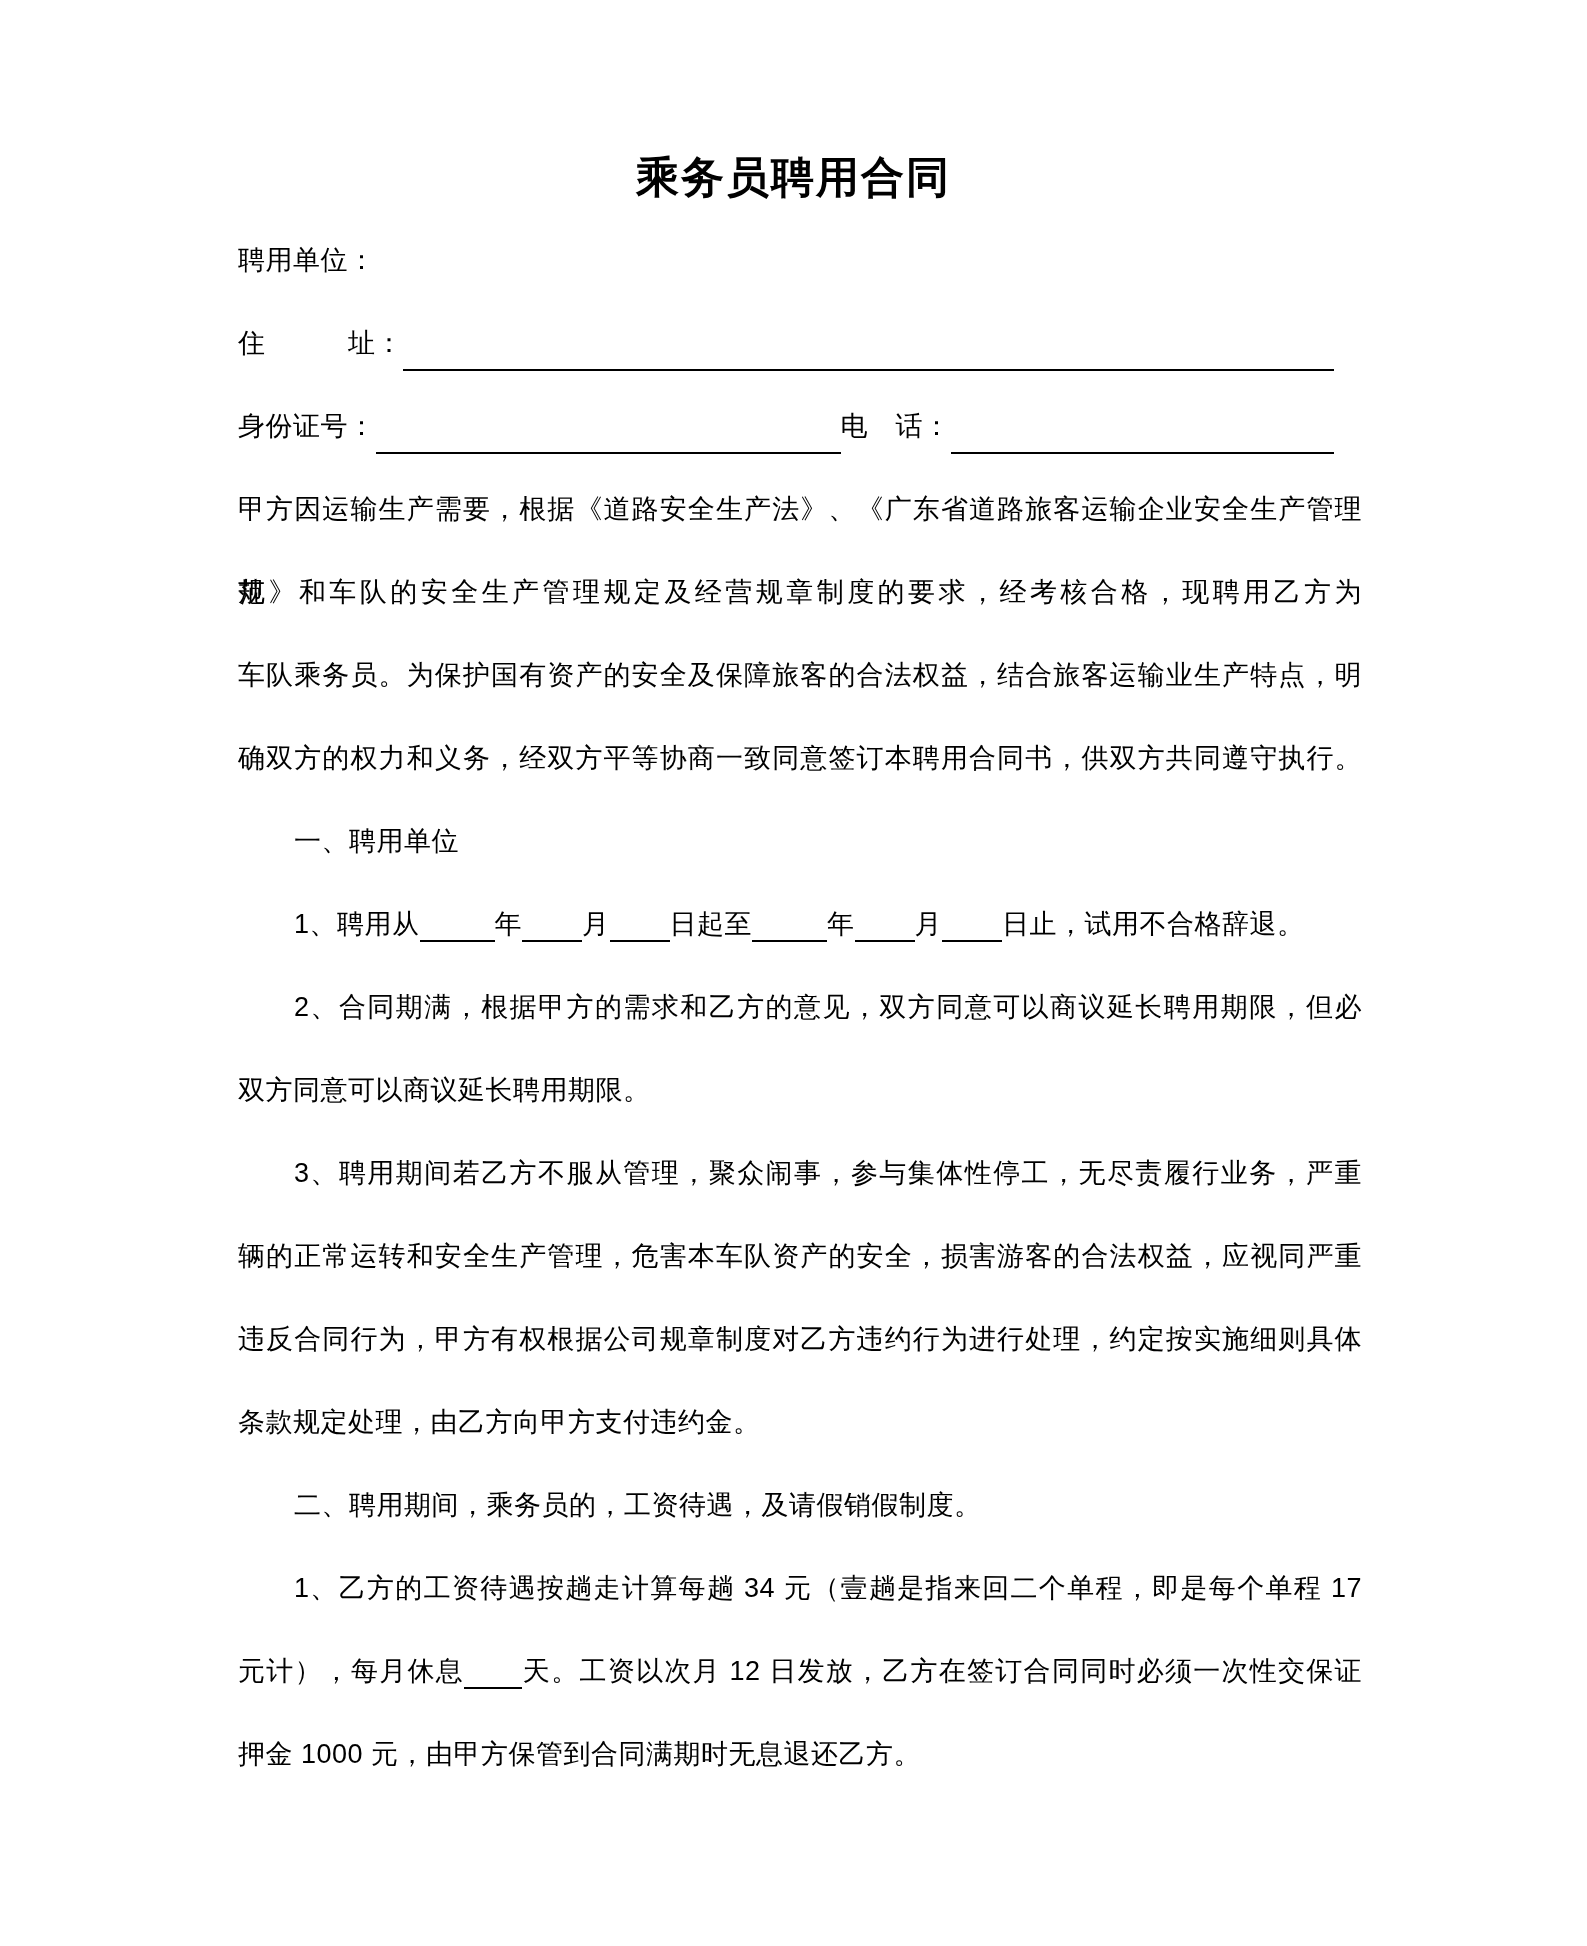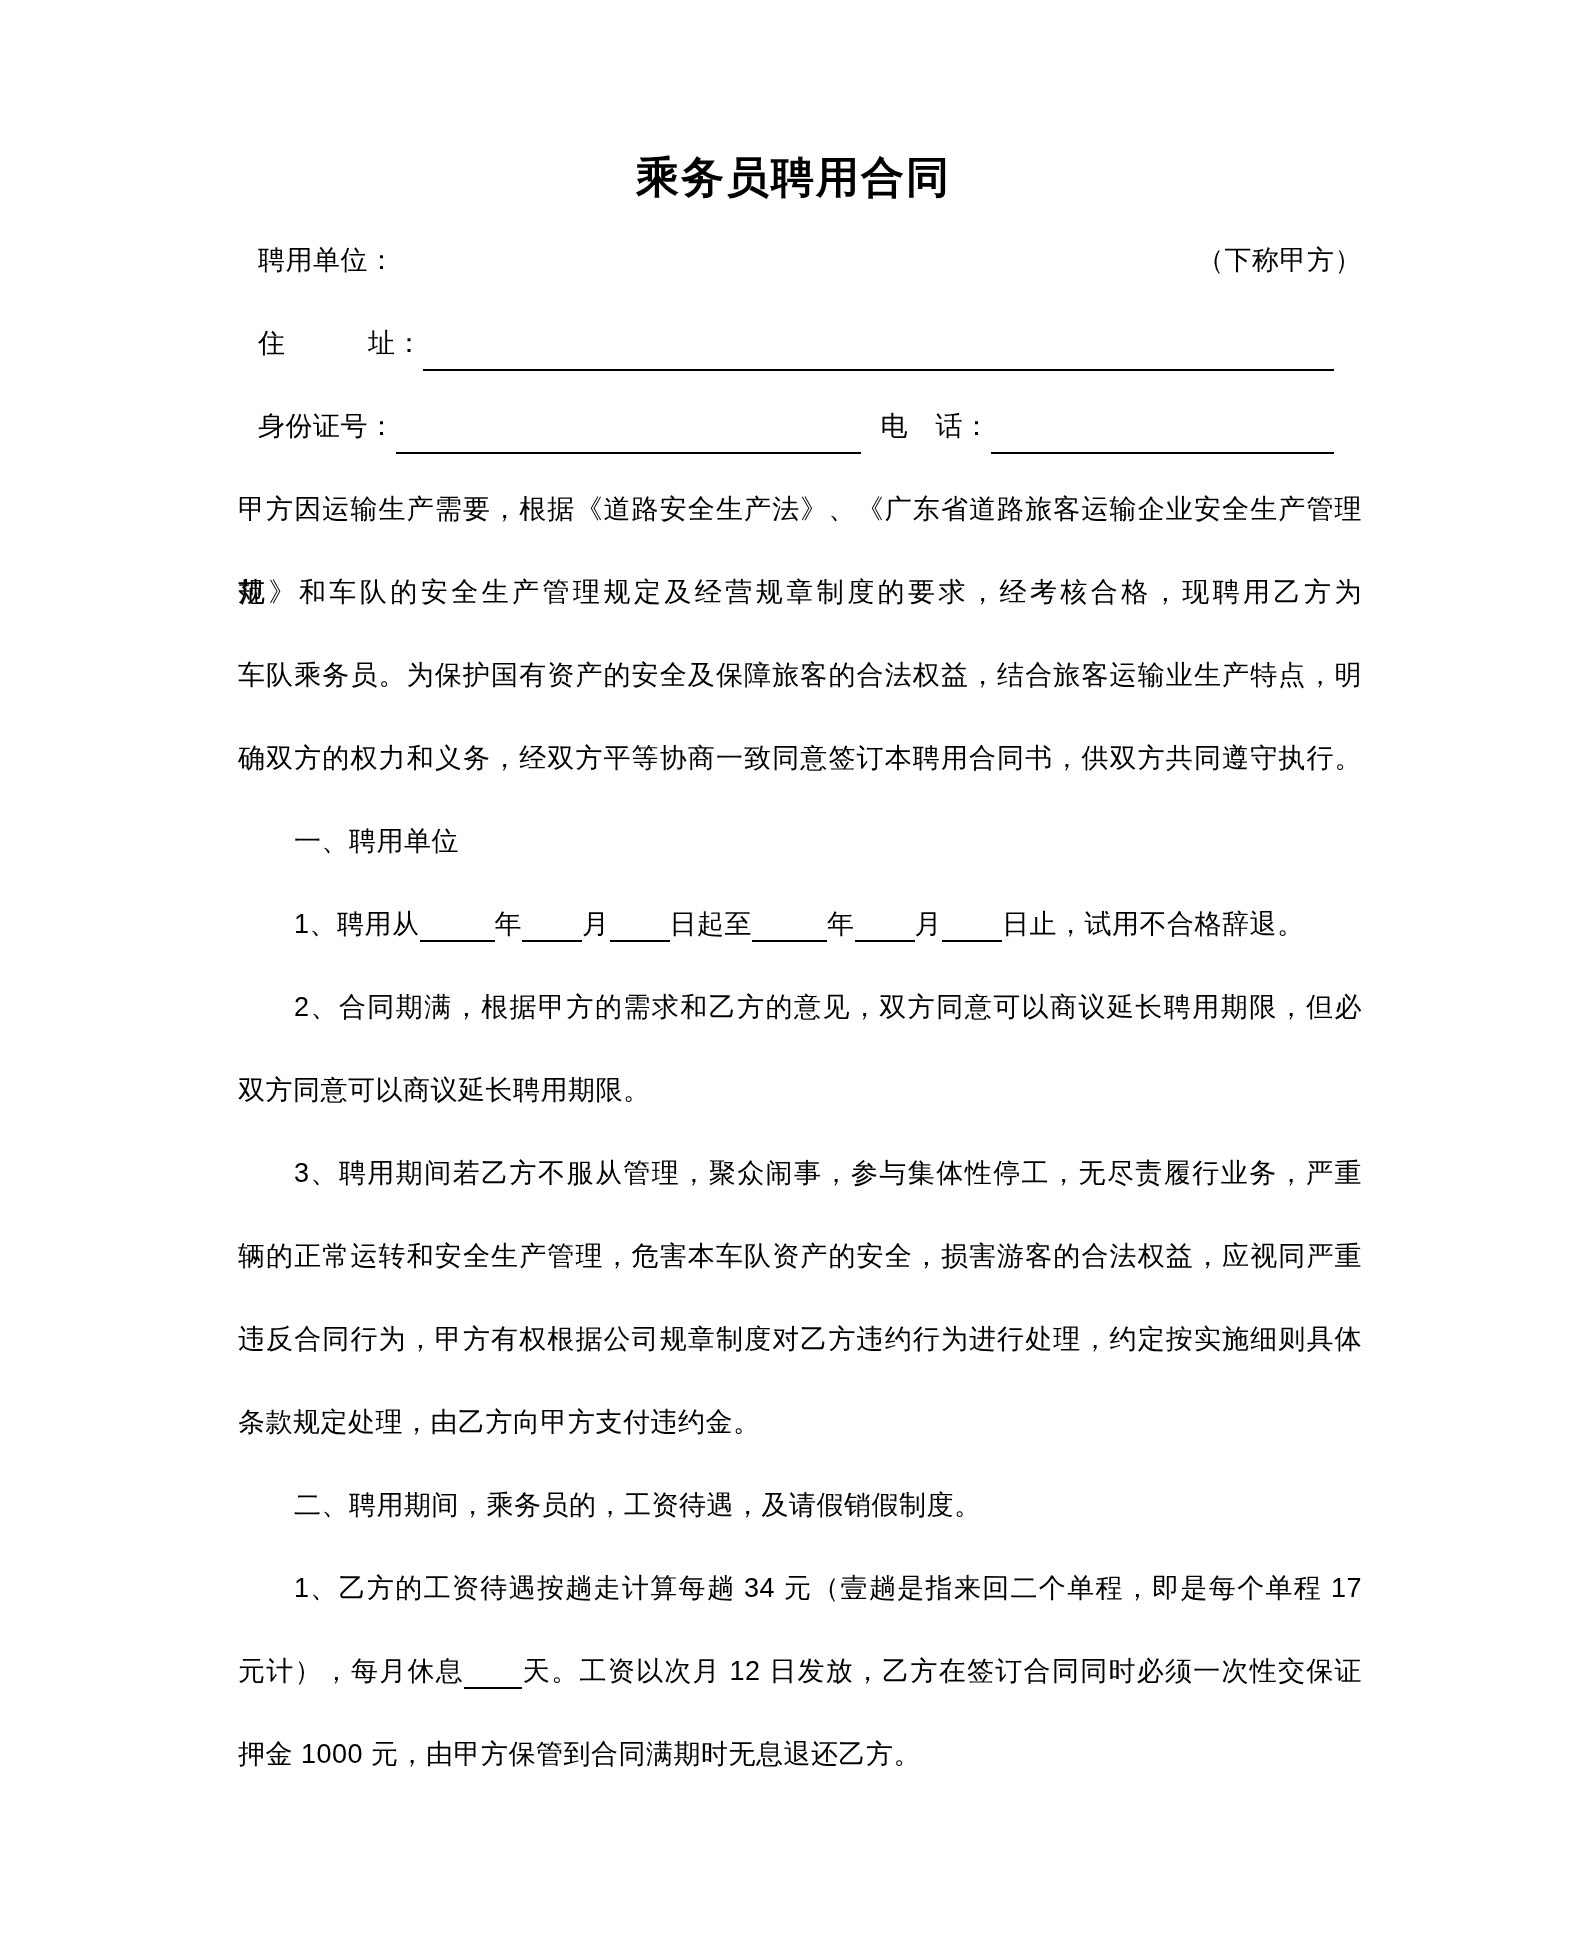--- a/index.html
+++ b/index.html
@@ -44,21 +44,21 @@
   .line.indent { text-indent: 56px; }
   .line.full {
     text-align: justify;
     text-align-last: justify;
   }
   .line.row {
     display: flex;
     align-items: flex-start;
     text-indent: 0;
   }
-  .row .txt { white-space: pre; margin-left: 20px; }
+  .row .txt { white-space: pre; }
   .fblank {
     height: 67px;
     border-bottom: 2px solid #000;
     flex: 0 0 auto;
   }
   .fblank.grow { flex: 1 1 auto; }
   .fgap { flex: 1 1 auto; }
   .iblank {
     display: inline-block;
     height: 10px;
@@ -69,21 +69,20 @@
 </style>
 </head>
 <body>
 
 <div class="page">
   <div class="doc-title">乘务员聘用合同</div>
   <div class="doc-body" id="doc-body">
       <div class="line row">
         <span class="txt">聘用单位：</span>
         <div class="fgap"></div>
-        <span class="txt">（下称甲方）</span>
       </div>
       <div class="line row">
         <span class="txt">住　　　址：</span>
         <div class="fblank grow" style="margin-right: 28px;"></div>
       </div>
       <div class="line row">
         <span class="txt">身份证号：</span>
         <div class="fblank" style="width: 465px;"></div>
         <span class="txt" style="">电　话：</span>
         <div class="fblank grow" style="margin-right: 28px;"></div>

